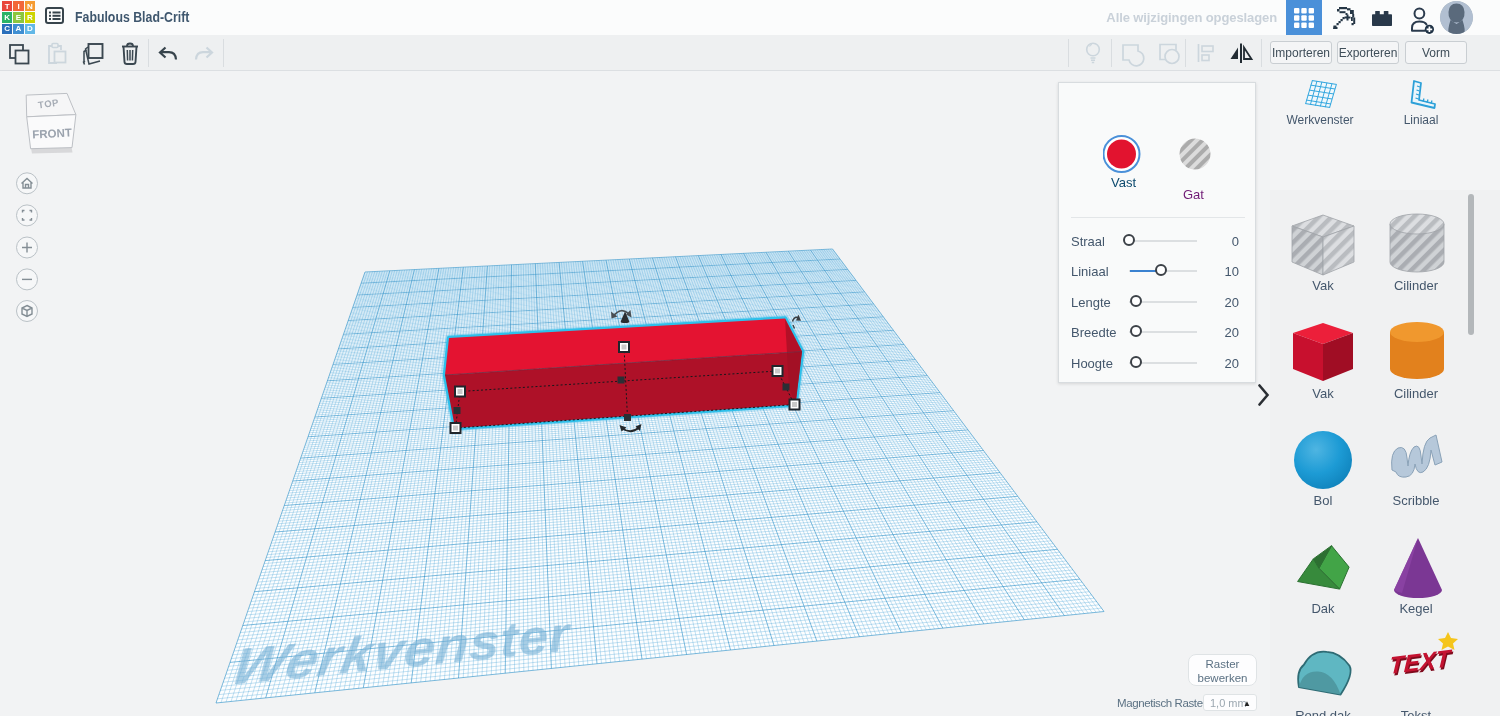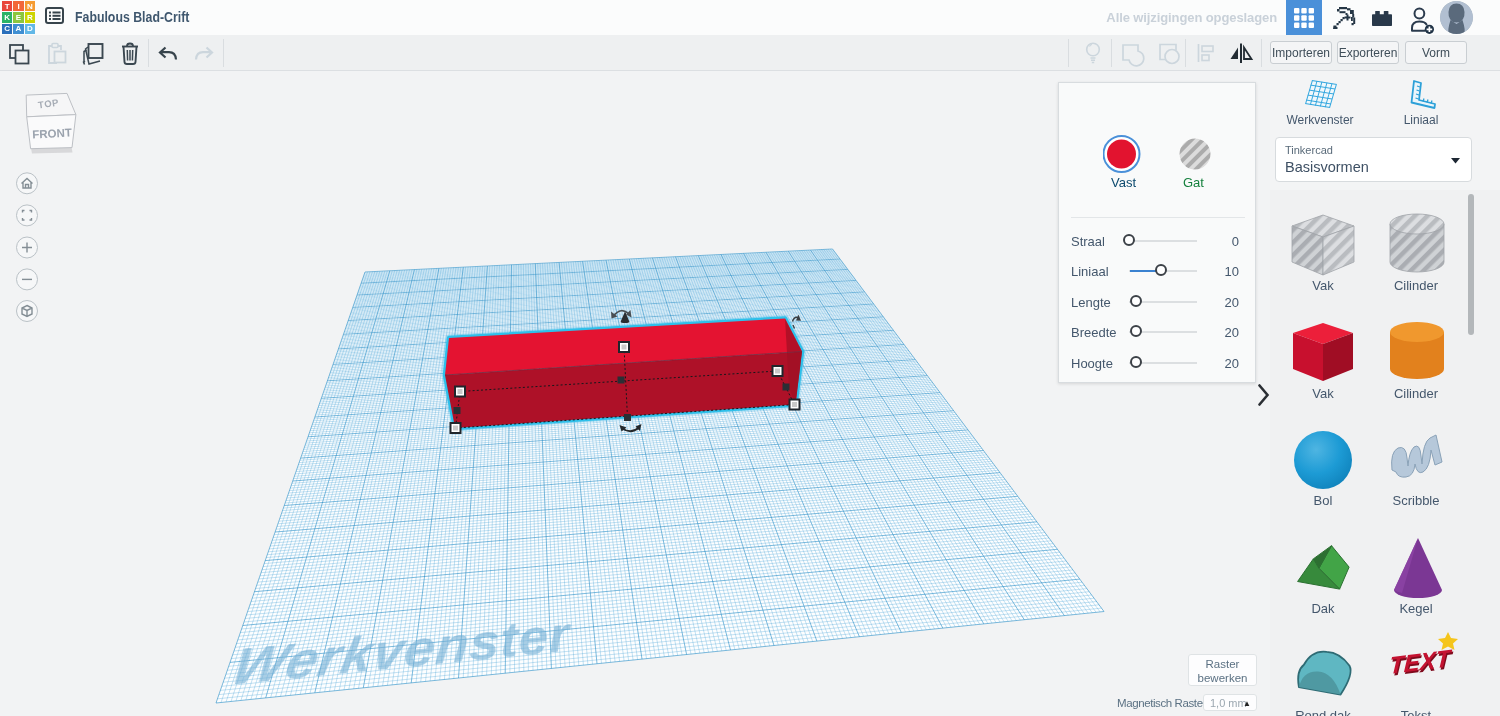--- a/index.html
+++ b/index.html
@@ -35,21 +35,21 @@
 .vtrack{position:absolute;left:58px;top:9px;width:68px;height:2px;background:#dcdfe1}
 .vknob{position:absolute;top:3px;width:12px;height:12px;border-radius:50%;background:#fff;border:2px solid #3c4147}
 
 #sidebar{position:absolute;left:1270px;top:71px;width:230px;height:645px;background:#f3f4f5}
 #sb-top{position:absolute;left:0;top:0;width:230px;height:62px;background:#f3f4f5}
 .sb-lab{position:absolute;font-size:12px;color:#44576c;text-align:center}
 #dropdown{position:absolute;left:5px;top:66px;width:197px;height:45px;background:#fff;border:1px solid #d7dbde;border-radius:4px}
 #shapes{position:absolute;left:0;top:119px;width:230px;height:526px;background:#f0f1f2;overflow:hidden}
 #sbar{position:absolute;left:198px;top:123px;width:6px;height:141px;background:#b3b7ba;border-radius:3px}
 
-#rasterbtn{position:absolute;left:1188px;top:654px;width:69px;height:32px;background:#fdfdfe;border:1px solid #dfe3e5;border-radius:3px;font-size:11.5px;color:#5b7183;text-align:center;line-height:14px;padding-top:2px}
+#rasterbtn{position:absolute;left:1188px;top:654px;width:69px;height:32px;background:#fdfdfe;border:1px solid #dfe3e5;border-radius:8px;font-size:11.5px;color:#5b7183;text-align:center;line-height:14px;padding-top:2px}
 #maglab{position:absolute;left:1117px;top:697px;font-size:11.5px;color:#5b7183;letter-spacing:-.4px}
 #magdd{position:absolute;left:1203px;top:694px;width:54px;height:17px;background:#fdfdfe;border:1px solid #dfe3e5;border-radius:3px;font-size:11px;color:#9ba7b0;padding:2px 0 0 6px}
 </style></head>
 <body>
 <div id="app">
 
 <div id="topbar">
   <div id="logo">
     <div style="background:#e8463c">T</div>
         <div style="background:#f26739">I</div>
@@ -288,21 +288,21 @@
             <pattern id="hatch" width="8" height="8" patternTransform="rotate(45)" patternUnits="userSpaceOnUse">
               <rect width="8" height="8" fill="#dcdcdc"></rect>
               <rect width="4" height="8" fill="#ababab"></rect>
             </pattern>
           </defs>
       <circle cx="92" cy="19" r="16" fill="#fff"></circle>
       <circle cx="92" cy="19" r="15.5" fill="url(#hatch)"></circle>
     </svg>
   </div>
   <div style="position:absolute;left:52px;top:92px;font-size:13px;color:#0c4a6e">Vast</div>
-  <div style="position:absolute;left:124px;top:92px;font-size:13px;color:#15803d">Gat</div>
+  <div style="position:absolute;left:124px;top:104px;font-size:13px;color:#701a75">Gat</div>
   <div style="position:absolute;left:12px;top:134px;width:174px;height:1px;background:#e3e6e8"></div>
   <div class="vrow" style="top:148px">
         <span class="vlab">Straal</span>
         <span class="vval">0</span>
         <span class="vtrack"></span>
         <span class="vknob" style="left:52px"></span>
       </div>
   <div class="vrow" style="top:178px">
         <span class="vlab">Liniaal</span>
         <span class="vval">10</span>
@@ -343,27 +343,20 @@
         <path d="M13 2 L6 27 M18 2.5 L11 28 M23 3.5 L16 28.5 M28 4.5 L21 29"></path>
         <path d="M6 6 L31 10 M4.7 11 L30 15 M3.4 16 L28 20 M2 21 L27 25"></path>
       </g>
     </svg>
     <svg style="position:absolute;left:139px;top:8px" width="28" height="30" viewBox="0 0 28 30">
       <path d="M5 2 L12 4 L10 21 L26 25 L25.5 29 L2.5 23.5 Z" fill="#eaf5fb" stroke="#2ca0d8" stroke-width="1.8" stroke-linejoin="round"></path>
       <path d="M8 7 L11 8 M7.5 11 L10.5 12 M7 15 L10 16 M6.5 19 L9.5 20 M14 22.5 L15 19.5 M18 23.5 L19 20.5 M22 24.5 L23 21.5" stroke="#2ca0d8" stroke-width="1.3"></path>
     </svg>
     <div class="sb-lab" style="left:10px;top:42px;width:80px">Werkvenster</div>
     <div class="sb-lab" style="left:116px;top:42px;width:70px">Liniaal</div>
-  </div>
-  <div id="dropdown">
-    <div style="position:absolute;left:9px;top:6px;font-size:11px;color:#5a6b7a">Tinkercad</div>
-    <div style="position:absolute;left:9px;top:21px;font-size:14.5px;color:#3e5064">Basisvormen</div>
-    <svg style="position:absolute;right:11px;top:20px" width="9" height="5.5" viewBox="0 0 9 5.5">
-          <path d="M0 0 L9 0 L4.5 5.5 Z" fill="#1d2733"></path>
-        </svg>
   </div>
   <div id="shapes">
     <svg width="230" height="526" viewBox="0 0 230 526">
       <defs>
         <pattern id="gs" width="9" height="9" patternTransform="rotate(45)" patternUnits="userSpaceOnUse">
           <rect width="9" height="9" fill="#dcdee1"></rect>
               <rect width="4.5" height="9" fill="#b9bcc0"></rect>
         </pattern>
         <pattern id="gs2" width="9" height="9" patternTransform="rotate(45)" patternUnits="userSpaceOnUse">
           <rect width="9" height="9" fill="#cfd2d5"></rect>

